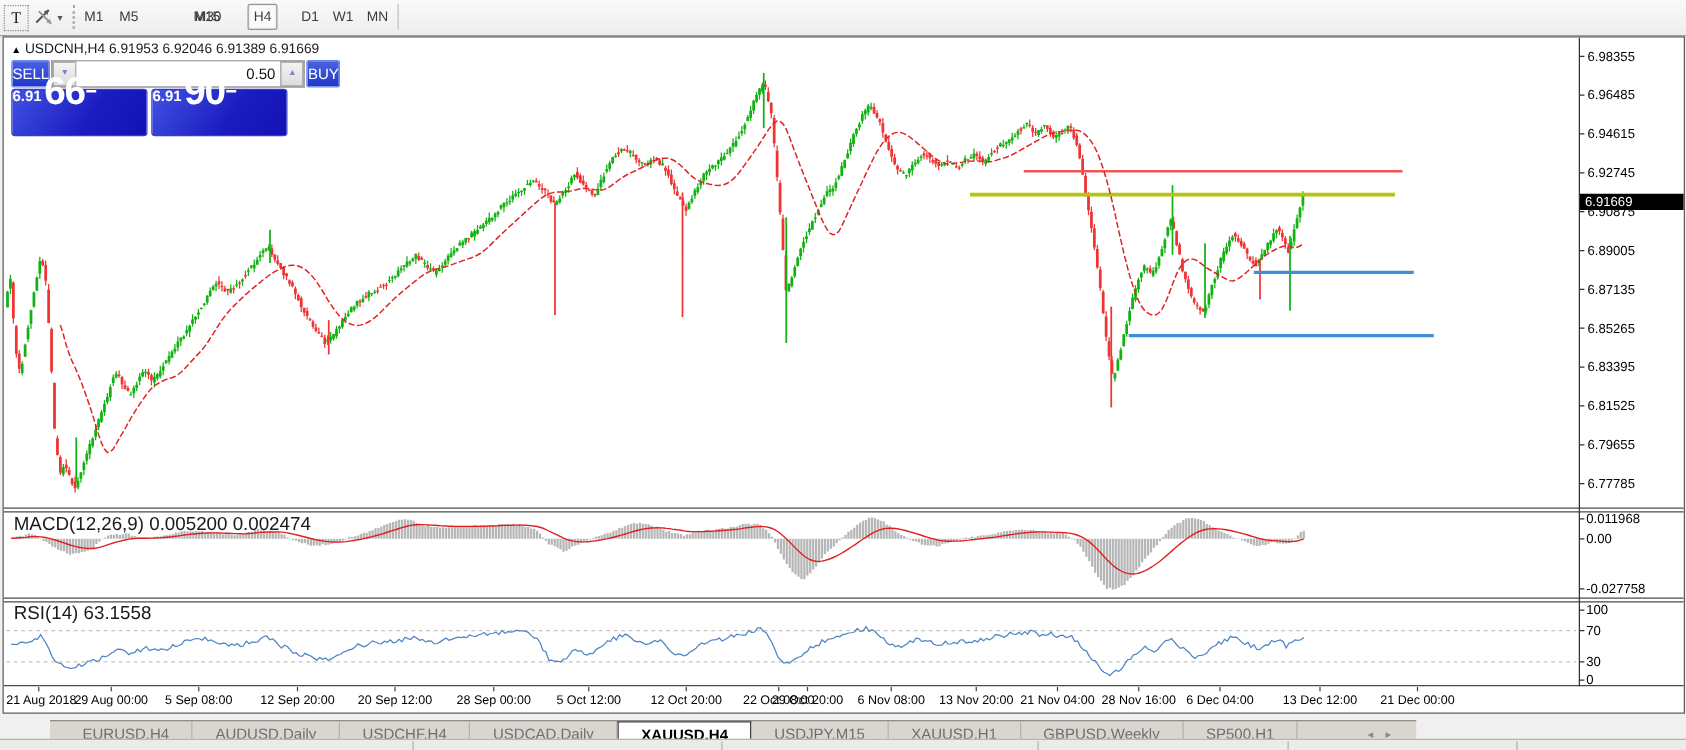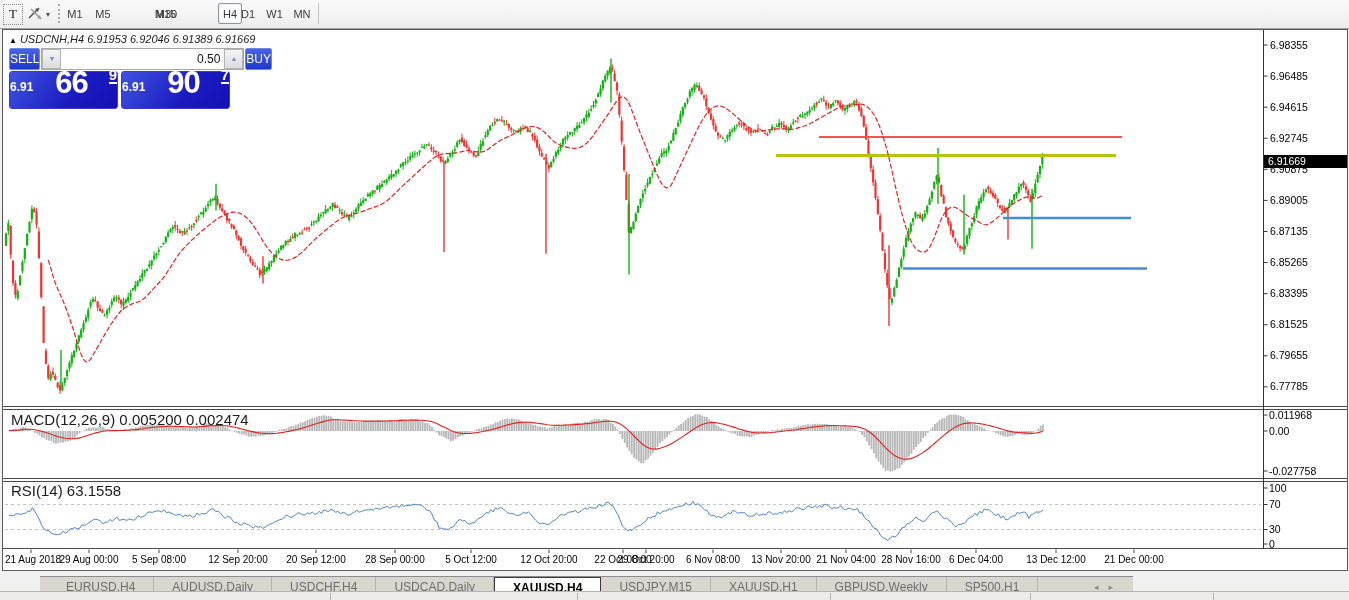--- a/index.html
+++ b/index.html
@@ -13,37 +13,37 @@
   .ttool{position:absolute;left:3px;top:4px;width:18px;height:19px;border:1px dotted #8a8a8a;
     text-align:center;font-family:"Liberation Serif",serif;font-size:13px;line-height:18px;color:#222;}
   .arrowsicon{position:absolute;left:25px;top:5px;width:20px;height:17px;}
   .tcaret{position:absolute;left:46px;top:10px;font-size:8px;color:#555;}
   .tgrip{position:absolute;left:58px;top:4px;height:19px;border-left:2px dotted #a8a8a8;}
   .tsep{position:absolute;left:318px;top:3px;height:21px;border-left:1px solid #c2c2c2;}
   
   .window{position:absolute;left:2px;top:29px;width:1344px;height:540px;background:#ffffff;
     border:1px solid #5a5a5a;box-sizing:content-box;}
   .window svg{position:absolute;left:0;top:0;}
-  .ohlc{position:absolute;left:6px;top:3px;font-size:11px;color:#1a1a1a;white-space:nowrap;z-index:5;font-style:italic;}
+  .ohlc{position:absolute;left:6px;top:3px;font-size:11px;color:#1a1a1a;white-space:nowrap;z-index:5;}
   .ohlc .arr{font-size:8px;margin-right:3px;color:#000;}
   .indlabel{position:absolute;font-size:15px;color:#1a1a1a;z-index:5;white-space:nowrap;}
   
   .trade{position:absolute;left:6px;top:18px;width:221px;z-index:6;}
   .trow1{display:flex;height:22px;}
   .bigbtn{width:55px;background:linear-gradient(#4a63e0,#2038c8);border:1px solid #6e85ec;
     color:#fff;font-size:12px;text-align:center;line-height:20px;box-sizing:border-box;border-radius:2px;}
   .spinner{flex:1;display:flex;background:#737373;border:1px solid #a8a8a8;box-sizing:border-box;margin:0 1px;}
   .spinbtn{width:19px;background:linear-gradient(#f4f4f4,#dcdcdc);border:1px solid #b4b4b4;
     color:#7a86c8;font-size:7px;text-align:center;line-height:18px;box-sizing:border-box;}
   .vol{flex:1;border:none;outline:none;font-size:12px;text-align:right;padding:0 4px;min-width:0;
     font-family:"Liberation Sans",sans-serif;color:#111;}
   .trow2{display:flex;margin-top:1px;height:38px;gap:3px;}
   .pricebox{flex:1;background:linear-gradient(125deg,#4053e2 0%,#1b1bc0 60%,#1212b4 100%);
-    border-radius:3px;color:#fff;display:flex;align-items:flex-end;justify-content:space-between;
-    padding-bottom:10px;border:1px solid #3a3ad0;}
+    border-radius:3px;color:#fff;display:flex;align-items:flex-end;justify-content:flex-start;
+    padding-bottom:20px;border:1px solid #3a3ad0;}
   .psmall{font-size:12px;font-weight:bold;margin:0 2px 4px 0;}
   .pbig{font-size:31px;font-weight:bold;line-height:30px;letter-spacing:-1px;}
   .psup{font-size:15px;font-weight:bold;margin:0 0 14px 1px;border-bottom:2px solid #fff;line-height:14px;}
   
   .tabbar{position:absolute;left:0;top:576px;width:1093px;height:22px;background:#d9d6cf;
     border-top:1px solid #8c8c8c;display:flex;align-items:stretch;margin-left:40px;}
   .tab{font-size:12px;color:#6e6e6e;line-height:21px;padding:0 18px;white-space:nowrap;
     border-right:1px solid #b5b3ad;}
   .tab.first{margin-left:8px;}
   .tab.active{background:#ffffff;color:#000;border:1px solid #3c3c3c;border-bottom:none;
@@ -66,21 +66,21 @@
     <path d="M16 14 L12 13 L15 10 Z" fill="#999"></path>
   </svg>
   <div class="tcaret">▾</div>
   <div class="tgrip"></div>
   <div id="tf-buttons">
       <div class="tbtn" style="left: 62px; width: 26px;">M1</div>
       <div class="tbtn" style="left: 90px; width: 26px;">M5</div>
       <div class="tbtn" style="left: 118px; width: 31px; margin-left: 32px;">M15</div>
       <div class="tbtn" style="left: 151px; width: 31px;">M30</div>
       <div class="tbtn" style="left: 184px; width: 24px; margin-top: 43px;">H1</div>
-      <div class="tbtn active" style="left: 218px; width: 24px;">H4</div>
+      <div class="tbtn active" style="left: 198px; width: 24px;">H4</div>
       <div class="tbtn" style="left: 236px; width: 24px;">D1</div>
       <div class="tbtn" style="left: 262px; width: 25px;">W1</div>
       <div class="tbtn" style="left: 289px; width: 26px;">MN</div>
     </div>
   <div class="tsep"></div>
 </div>
 
 <div class="window">
   <svg id="chart-svg" width="1344" height="540" viewBox="2 29 1344 540">
       <g>

